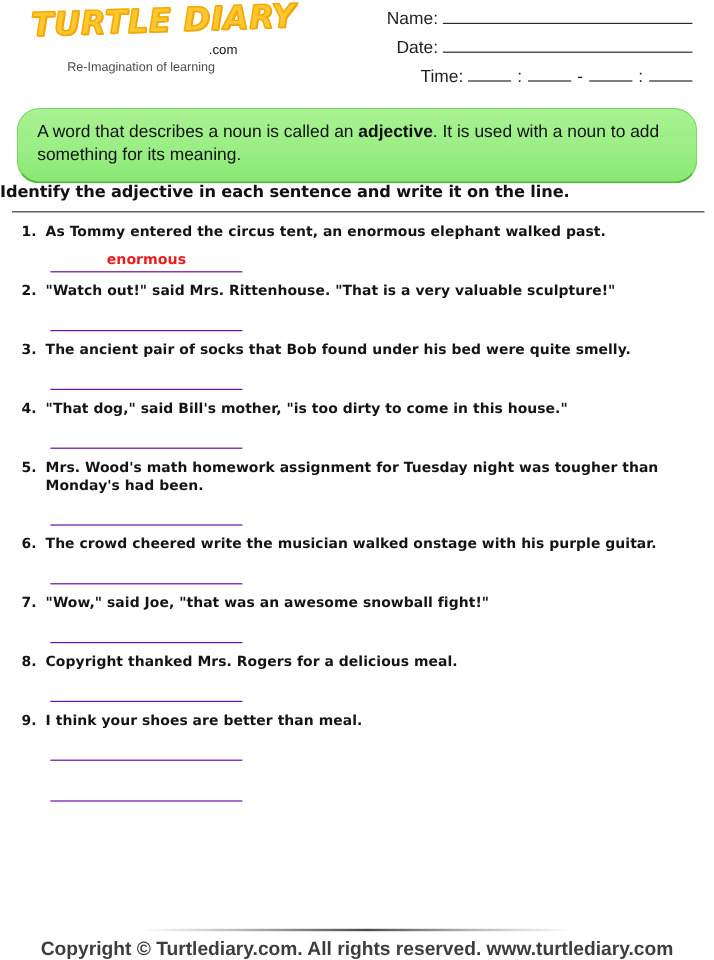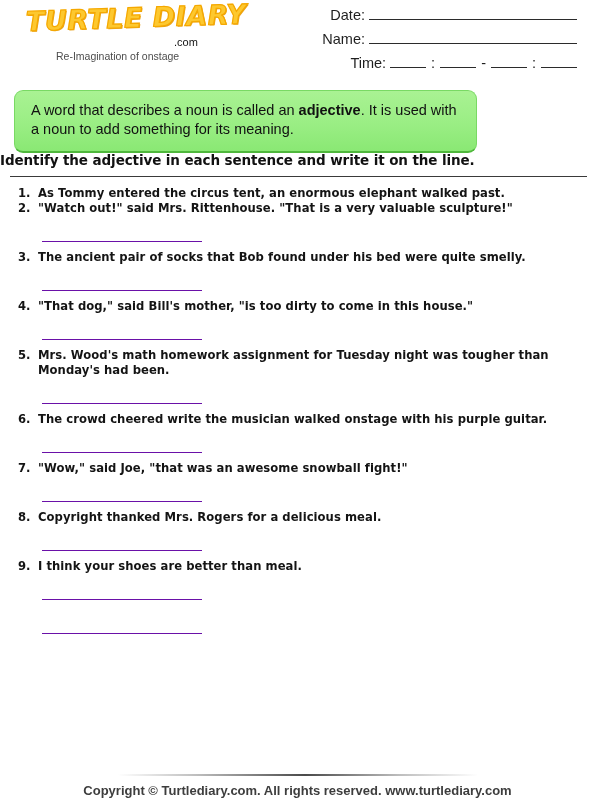--- a/index.html
+++ b/index.html
@@ -96,24 +96,24 @@
   .sep {
     display: inline-block;
     padding: 0 5px;
   }
 
   
   .note-box {
     position: absolute;
     left: 14px;
     top: 90px;
-    width: 463px;
+    width: 567px;
     box-sizing: border-box;
     padding: 10px 14px 12px 16px;
-    border-radius: 9px;
+    border-radius: 19px;
     background: linear-gradient(to bottom, #a9f293 0%, #9aee84 55%, #8ae874 100%);
     border: 1px solid #79d964;
     border-bottom: 2px solid #4fb83c;
     font-family: "Liberation Sans", sans-serif;
     font-size: 14.5px;
     line-height: 19px;
     color: #111111;
   }
   .note-box b { font-weight: bold; }
 
@@ -201,43 +201,43 @@
     height: 2px;
     background: linear-gradient(to right, rgba(255,255,255,0) 0%, #bdbdbd 22%, #4a4a4a 52%, #bdbdbd 78%, rgba(255,255,255,0) 100%);
   }
   .footer-text {
     position: absolute;
     left: 0;
     top: 783px;
     width: 595px;
     text-align: center;
     font-family: "Liberation Sans", sans-serif;
-    font-size: 13px;
+    font-size: 16px;
     font-weight: bold;
     color: #3d3d3d;
   }
 </style>
 </head>
 <body>
 
 <div class="header">
 
   <div class="logo-block">
     <div class="logo-word">TURTLE DIARY</div>
     <div class="logo-dotcom">.com</div>
-    <div class="logo-tagline">Re-Imagination of onstage</div>
+    <div class="logo-tagline">Re-Imagination of learning</div>
   </div>
 
   <div class="fields">
     <div class="field-row">
+      <span class="field-label">Name:</span>
+      <span class="blank-long"></span>
+    </div>
+    <div class="field-row">
       <span class="field-label">Date:</span>
-      <span class="blank-long"></span>
-    </div>
-    <div class="field-row">
-      <span class="field-label">Name:</span>
       <span class="blank-long"></span>
     </div>
     <div class="field-row">
       <span class="field-label">Time:</span>
       <span class="blank-short"></span>
       <span class="sep">:</span>
       <span class="blank-short"></span>
       <span class="sep">-</span>
       <span class="blank-short"></span>
       <span class="sep">:</span>
@@ -253,20 +253,24 @@
 
 <div class="instruction">Identify the adjective in each sentence and write it on the line.</div>
 <div class="rule-top"></div>
 
 <div class="questions">
     <div class="q-item">
       <div class="q-text">
         <span class="q-num">1.</span>
         <span class="q-body">As Tommy entered the circus tent, an enormous elephant walked past.</span>
       </div>
+      <div class="answer-zone">
+        <div class="answer-word">enormous</div>
+        <div class="answer-line"></div>
+      </div>
     </div>
     <div class="q-item">
       <div class="q-text">
         <span class="q-num">2.</span>
         <span class="q-body">"Watch out!" said Mrs. Rittenhouse. "That is a very valuable sculpture!"</span>
       </div>
       <div class="answer-zone">
         <div class="answer-word"></div>
         <div class="answer-line"></div>
       </div>

